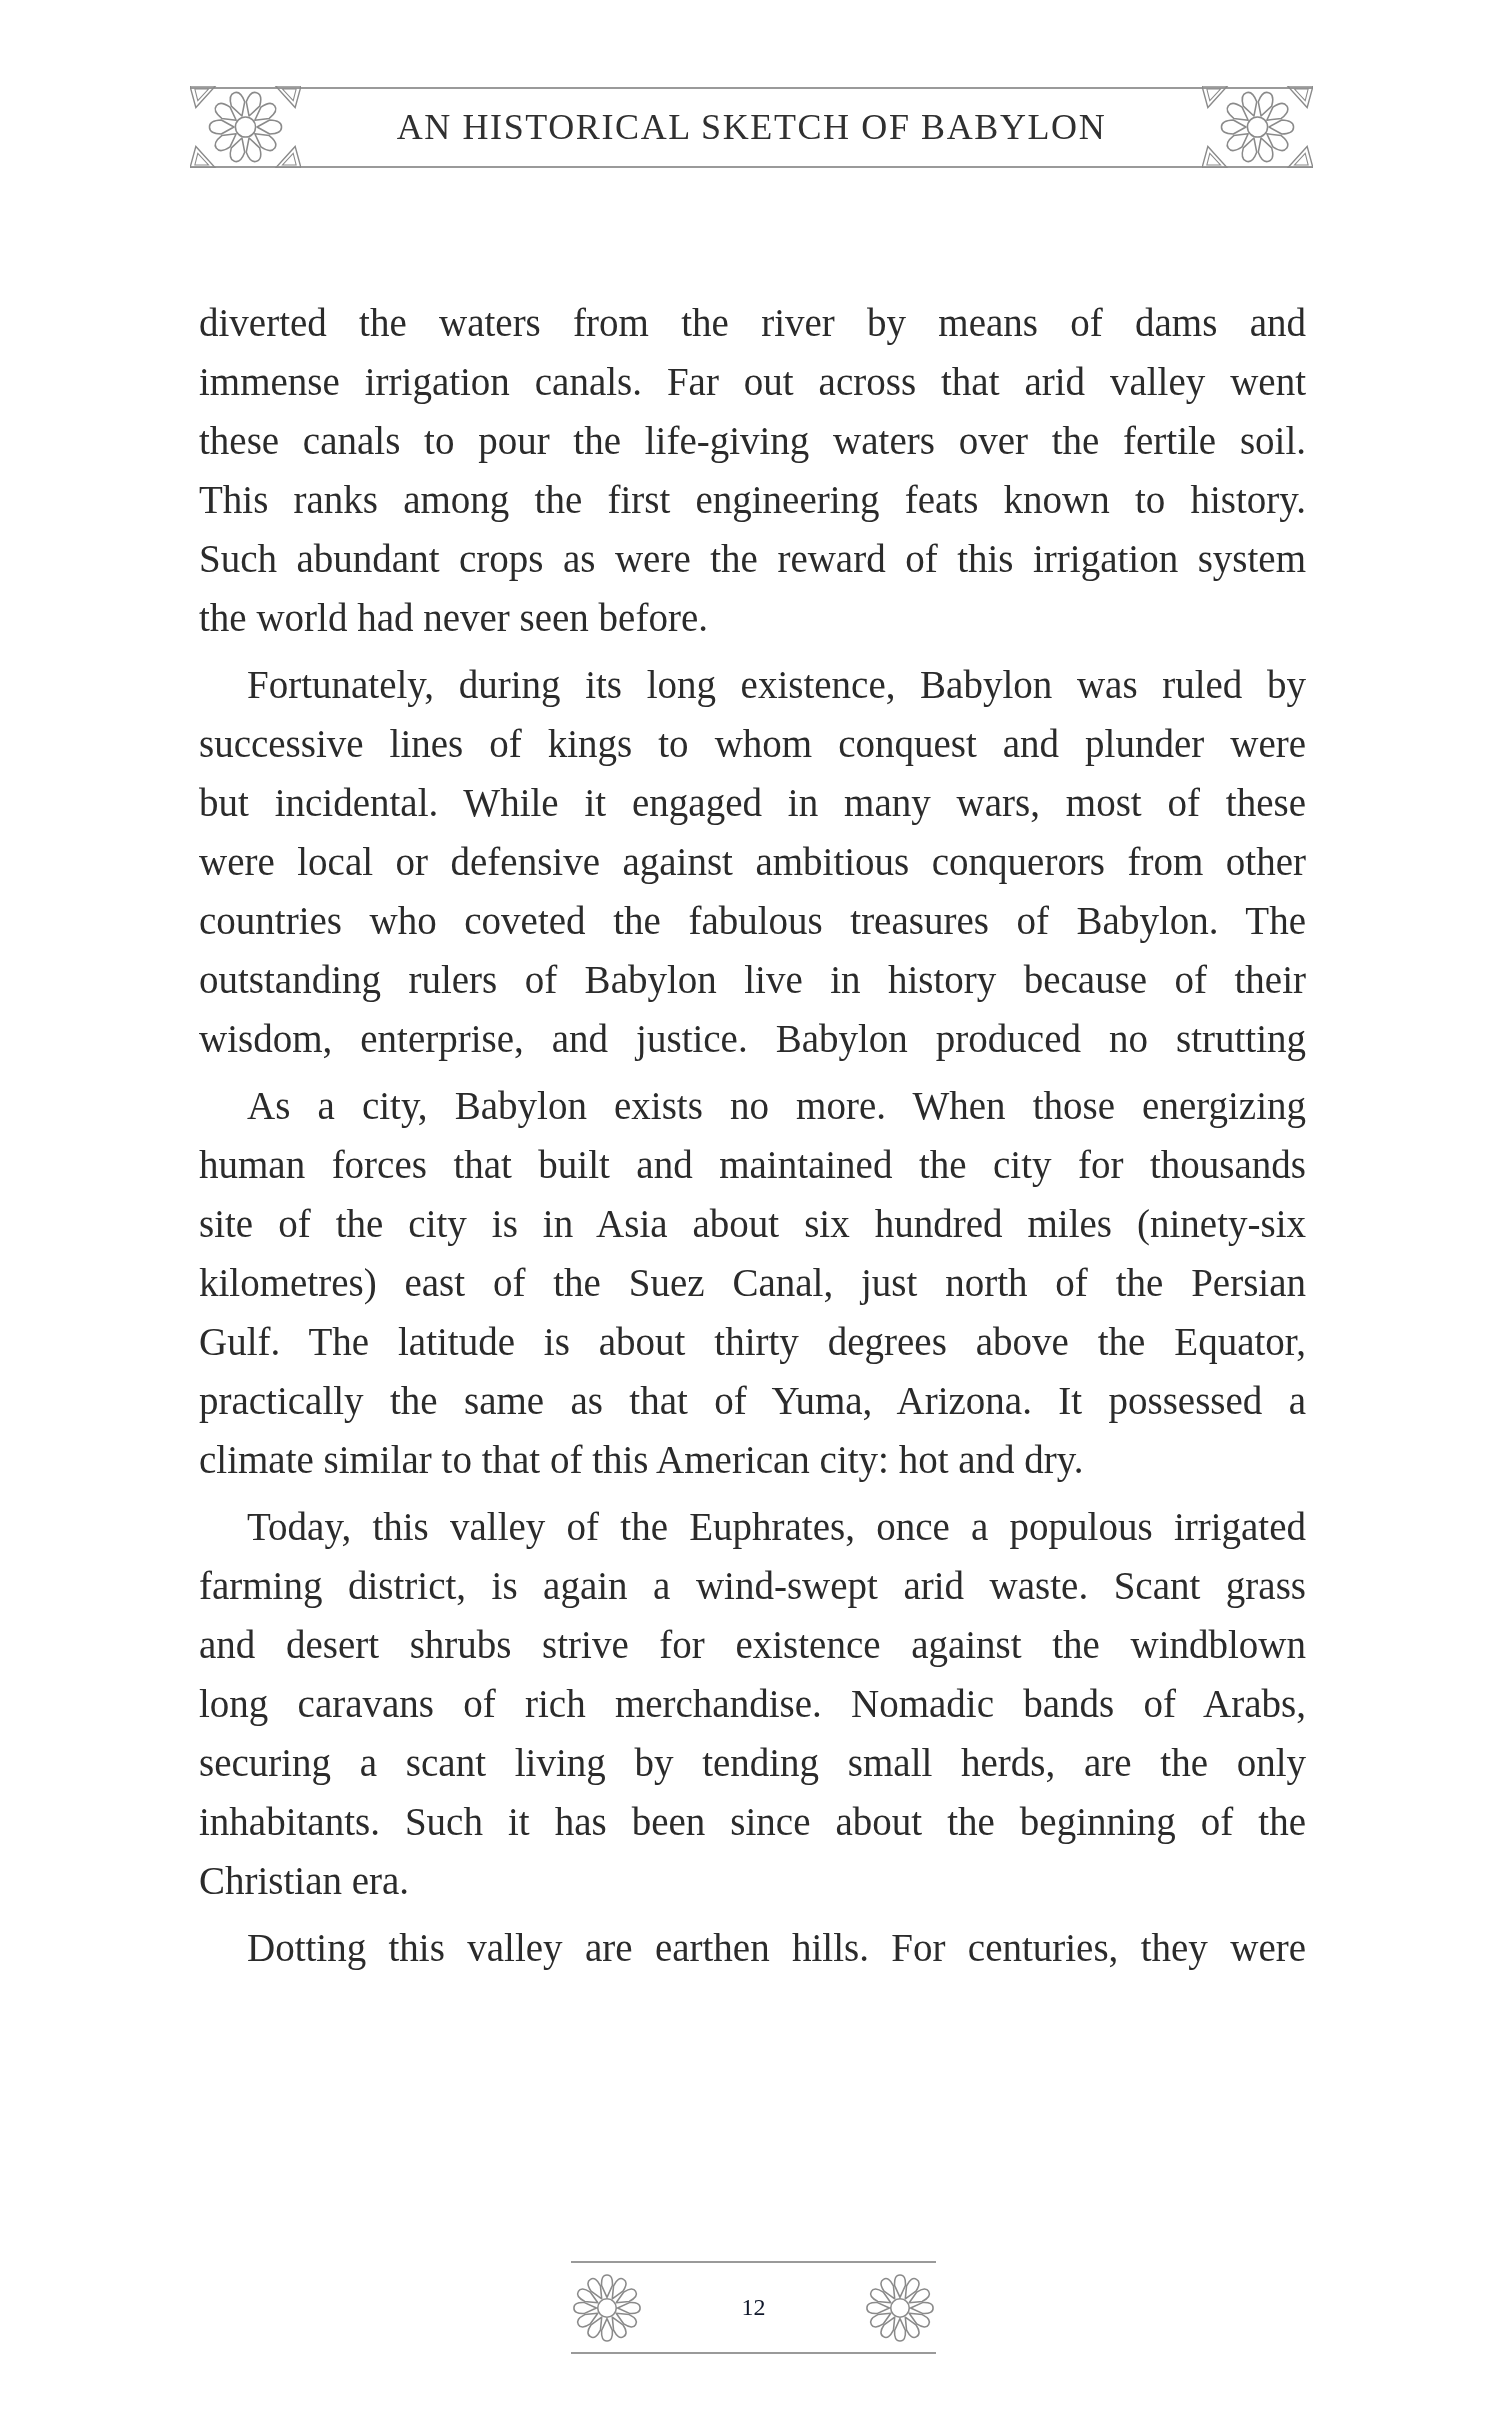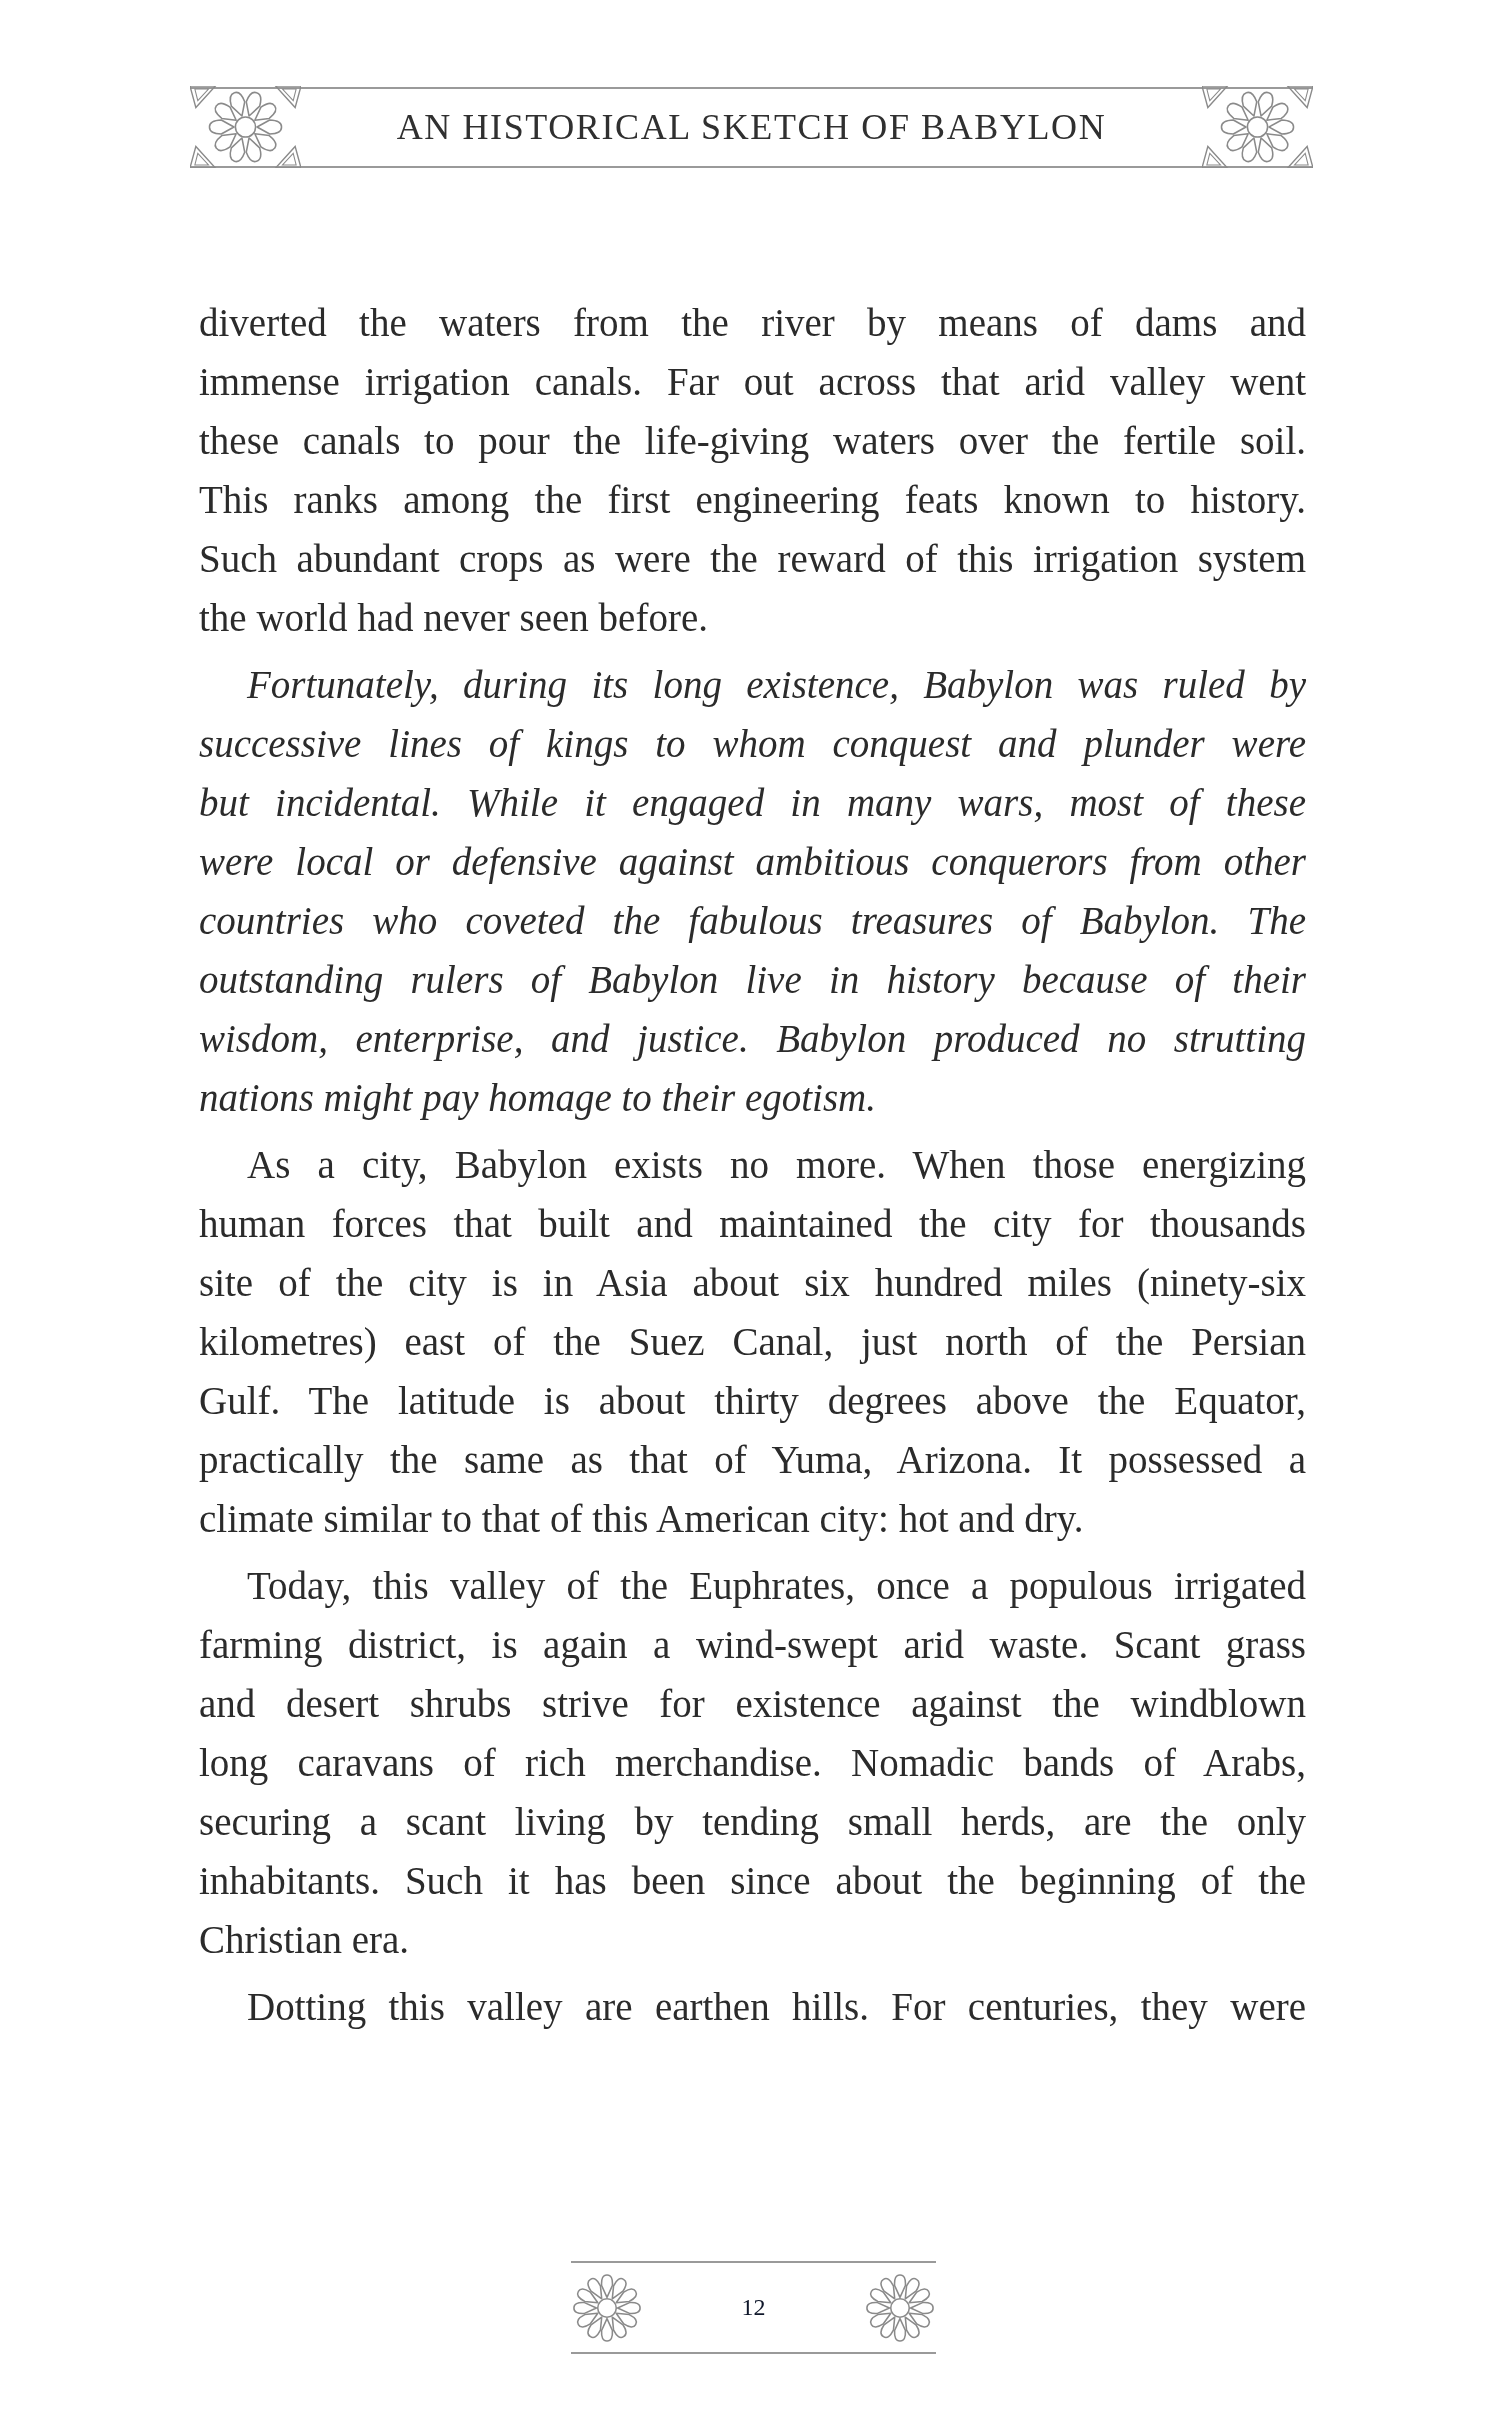--- a/index.html
+++ b/index.html
@@ -178,29 +178,28 @@
 
 <div class="body-text">
   <p style="text-indent: 0px;">
       <span class="line">diverted the waters from the river by means of dams and</span>
       <span class="line">immense irrigation canals. Far out across that arid valley went</span>
       <span class="line">these canals to pour the life-giving waters over the fertile soil.</span>
       <span class="line">This ranks among the first engineering feats known to history.</span>
       <span class="line">Such abundant crops as were the reward of this irrigation system</span>
       <span class="line last">the world had never seen before.</span>
     </p>
-  <p style="text-indent: 0px; font-style: italic;">
+  <p style="text-indent: 0px;">
       <span class="line indent">Fortunately, during its long existence, Babylon was ruled by</span>
       <span class="line">successive lines of kings to whom conquest and plunder were</span>
       <span class="line">but incidental. While it engaged in many wars, most of these</span>
       <span class="line">were local or defensive against ambitious conquerors from other</span>
       <span class="line">countries who coveted the fabulous treasures of Babylon. The</span>
       <span class="line">outstanding rulers of Babylon live in history because of their</span>
       <span class="line">wisdom, enterprise, and justice. Babylon produced no strutting</span>
-      <span class="line last">nations might pay homage to their egotism.</span>
     </p>
   <p style="text-indent: 0px;">
       <span class="line indent">As a city, Babylon exists no more. When those energizing</span>
       <span class="line">human forces that built and maintained the city for thousands</span>
       <span class="line">site of the city is in Asia about six hundred miles (ninety-six</span>
       <span class="line">kilometres) east of the Suez Canal, just north of the Persian</span>
       <span class="line">Gulf. The latitude is about thirty degrees above the Equator,</span>
       <span class="line">practically the same as that of Yuma, Arizona. It possessed a</span>
       <span class="line last">climate similar to that of this American city: hot and dry.</span>
     </p>

